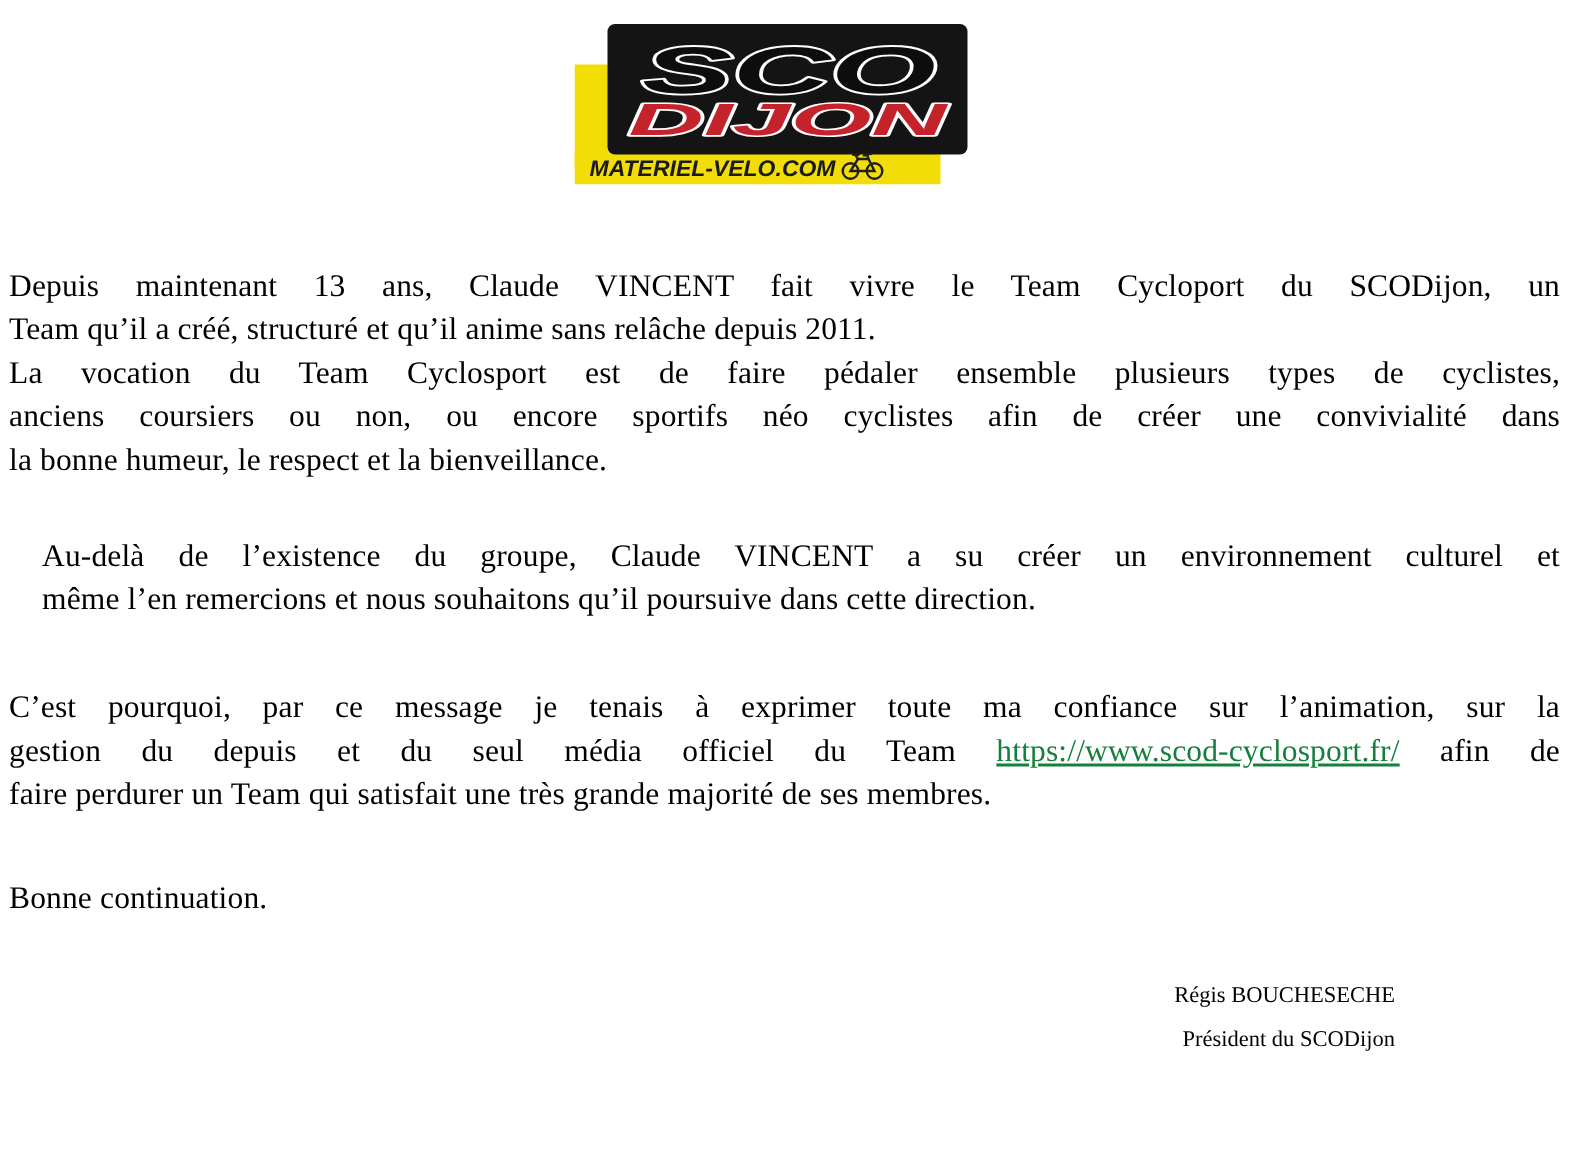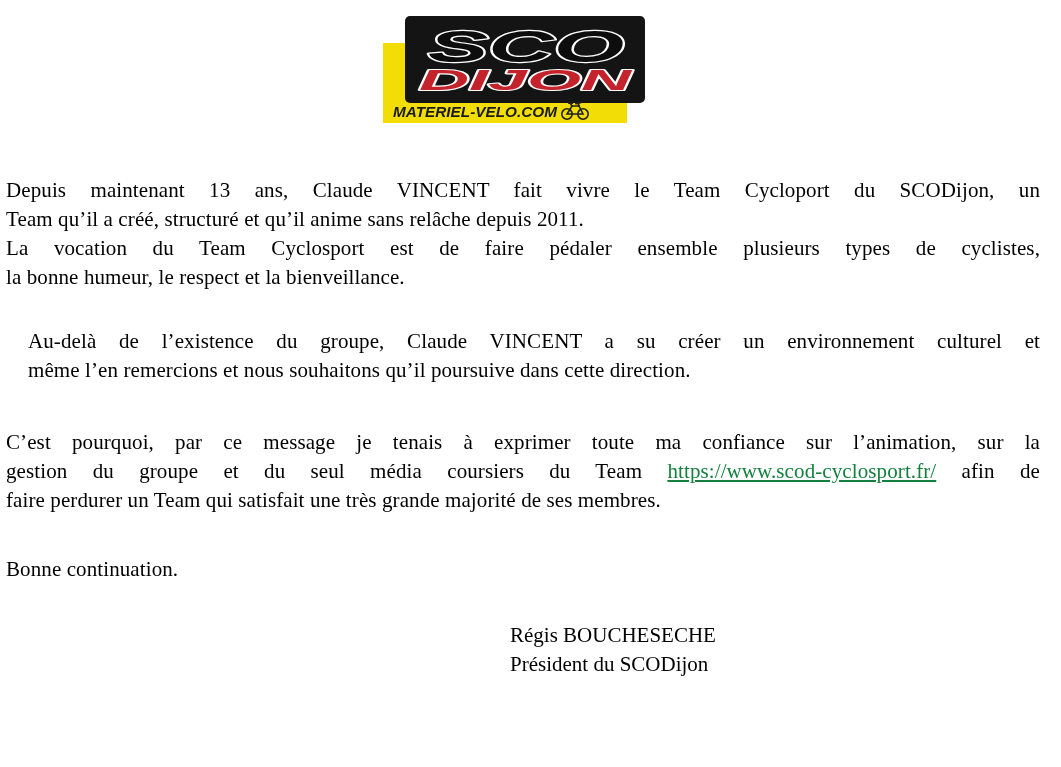--- a/index.html
+++ b/index.html
@@ -40,22 +40,22 @@
   .p3 { margin-top: 43px; }
   .closing { margin-top: 40px; }
   a.doc-link {
     color: #15803d;
     text-decoration: underline;
     cursor: pointer;
   }
   .signature {
     width: 420px;
     margin: 37px 0 0 504px;
-    text-align: left;
-    font-size: 21px;
+    text-align: right;
+    font-size: 15px;
     line-height: 29px;
   }
 </style>
 </head>
 <body>
 
 <div class="page">
 
   <div class="logo-wrap">
     <svg width="265" height="107" viewBox="0 0 265 107">
@@ -71,31 +71,32 @@
         <path d="M184,98 L189,90 L196,90 L200,98 L191,98 Z"></path>
         <path d="M189,90 L187.2,87.2 M185.8,87.2 L189.4,87.2 M196,90 L195,87 M192.8,87.6 L197.6,86.6"></path>
       </g>
     </svg>
   </div>
 
   <div class="para p1">
     <div class="line j">Depuis maintenant 13 ans, Claude VINCENT fait vivre le Team Cycloport du SCODijon, un</div>
     <div class="line">Team qu’il a créé, structuré et qu’il anime sans relâche depuis 2011.</div>
     <div class="line j">La vocation du Team Cyclosport est de faire pédaler ensemble plusieurs types de cyclistes,</div>
+    <div class="line j">anciens coursiers ou non, ou encore sportifs néo cyclistes afin de créer une convivialité dans</div>
     <div class="line">la bonne humeur, le respect et la bienveillance.</div>
   </div>
 
   <div class="para p2">
     <div class="line j">Au-delà de l’existence du groupe, Claude VINCENT a su créer un environnement culturel et</div>
     <div class="line">même l’en remercions et nous souhaitons qu’il poursuive dans cette direction.</div>
   </div>
 
   <div class="para p3">
     <div class="line j">C’est pourquoi, par ce message je tenais à exprimer toute ma confiance sur l’animation, sur la</div>
-    <div class="line j"><span>gestion du groupe et du seul média coursiers du Team </span><a class="doc-link" href="#">https://www.scod-cyclosport.fr/</a><span> afin de</span></div>
+    <div class="line j"><span>gestion du depuis et du seul média officiel du Team </span><a class="doc-link" href="#">https://www.scod-cyclosport.fr/</a><span> afin de</span></div>
     <div class="line">faire perdurer un Team qui satisfait une très grande majorité de ses membres.</div>
   </div>
 
   <div class="para closing">
     <div class="line">Bonne continuation.</div>
   </div>
 
   <div class="signature">
     <div class="line">Régis BOUCHESECHE</div>
     <div class="line">Président du SCODijon</div>

